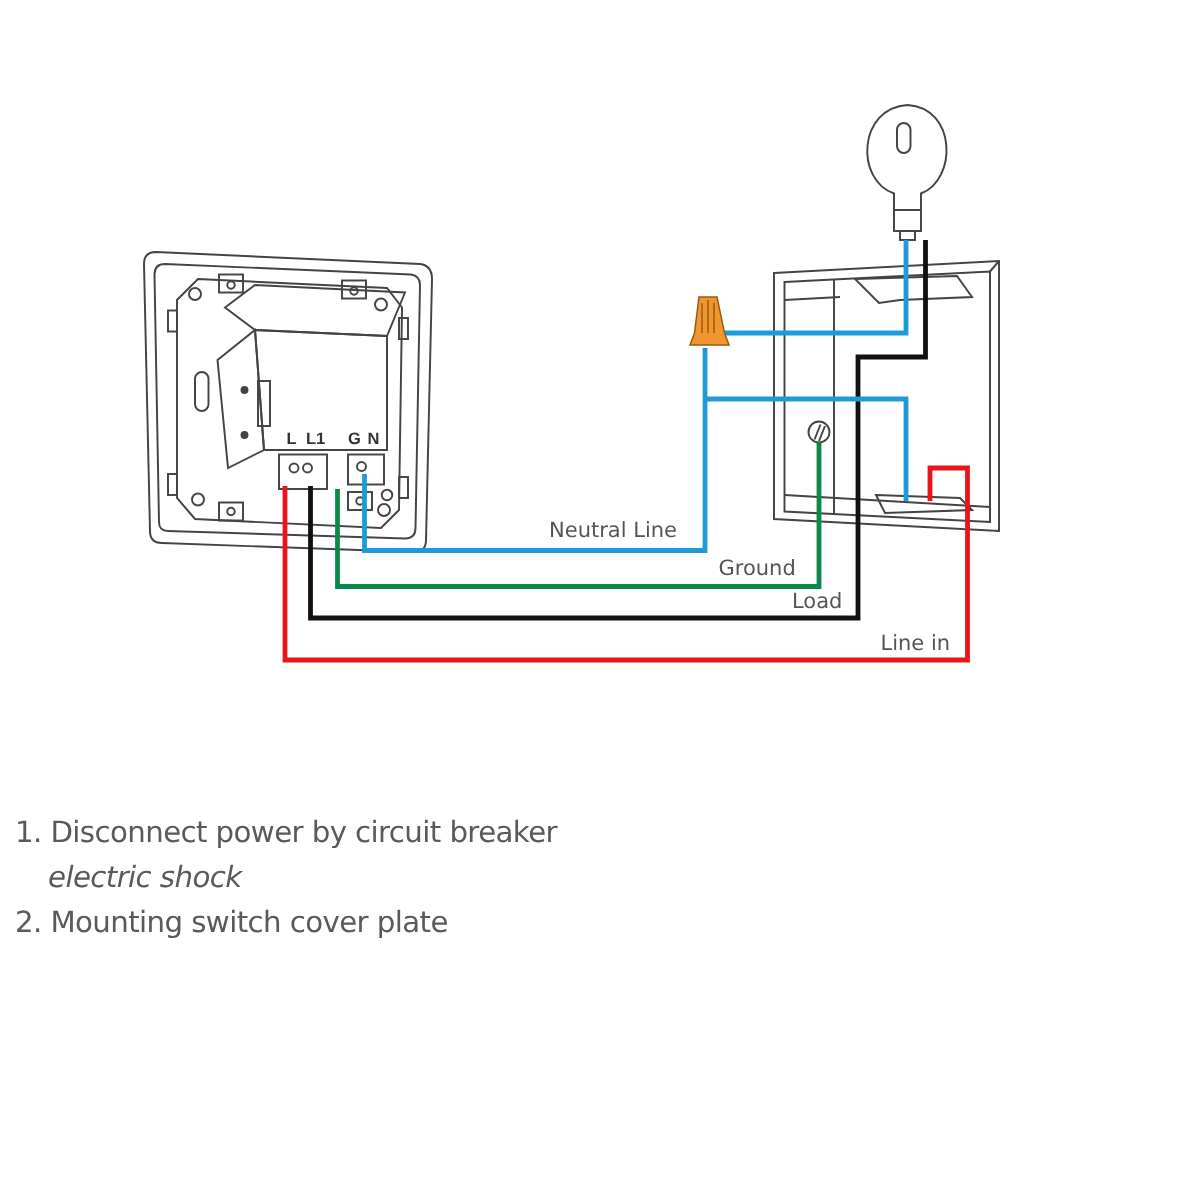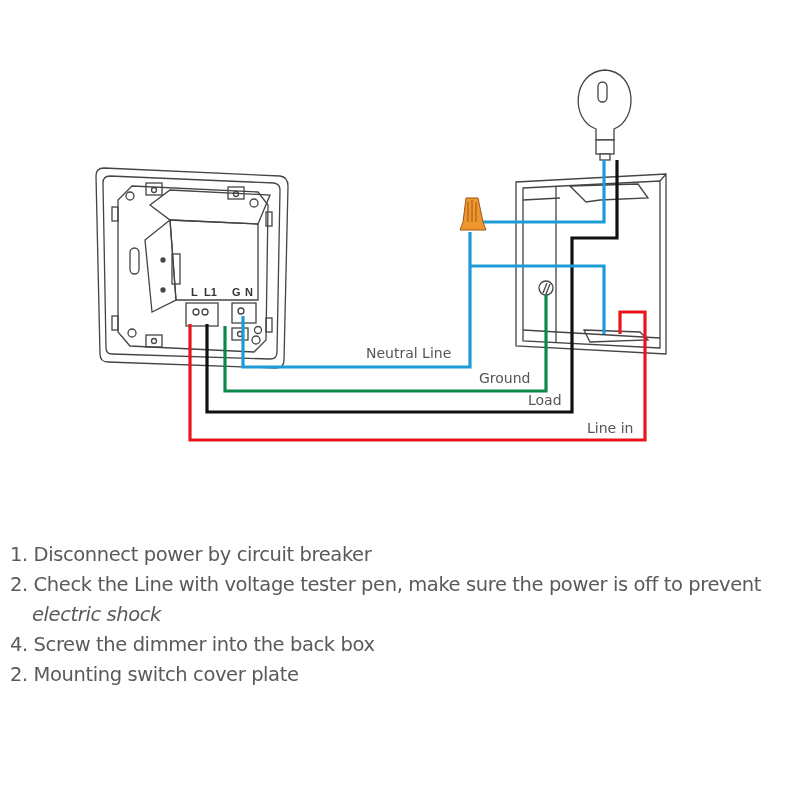--- a/index.html
+++ b/index.html
@@ -98,16 +98,15 @@
   </g>
 
   <text class="wire-label" x="366" y="358">Neutral Line</text>
   <text class="wire-label" x="479" y="383">Ground</text>
   <text class="wire-label" x="528" y="405">Load</text>
   <text class="wire-label" x="587" y="433">Line in</text>
 </svg>
 
 <div id="steps">
   <div class="step"><span>1. Disconnect power by circuit breaker</span></div>
-  <div class="step"><span>2. Check the Line with voltage tester pen, make sure the power is off to prevent</span><span class="cont">electric shock</span></div>
-  <div class="step"><span>4. Screw the dimmer into the back box</span></div>
+  <div class="step"><span class="cont">electric shock</span></div>
   <div class="step"><span>2. Mounting switch cover plate</span></div>
 </div>
 
 </body></html>

